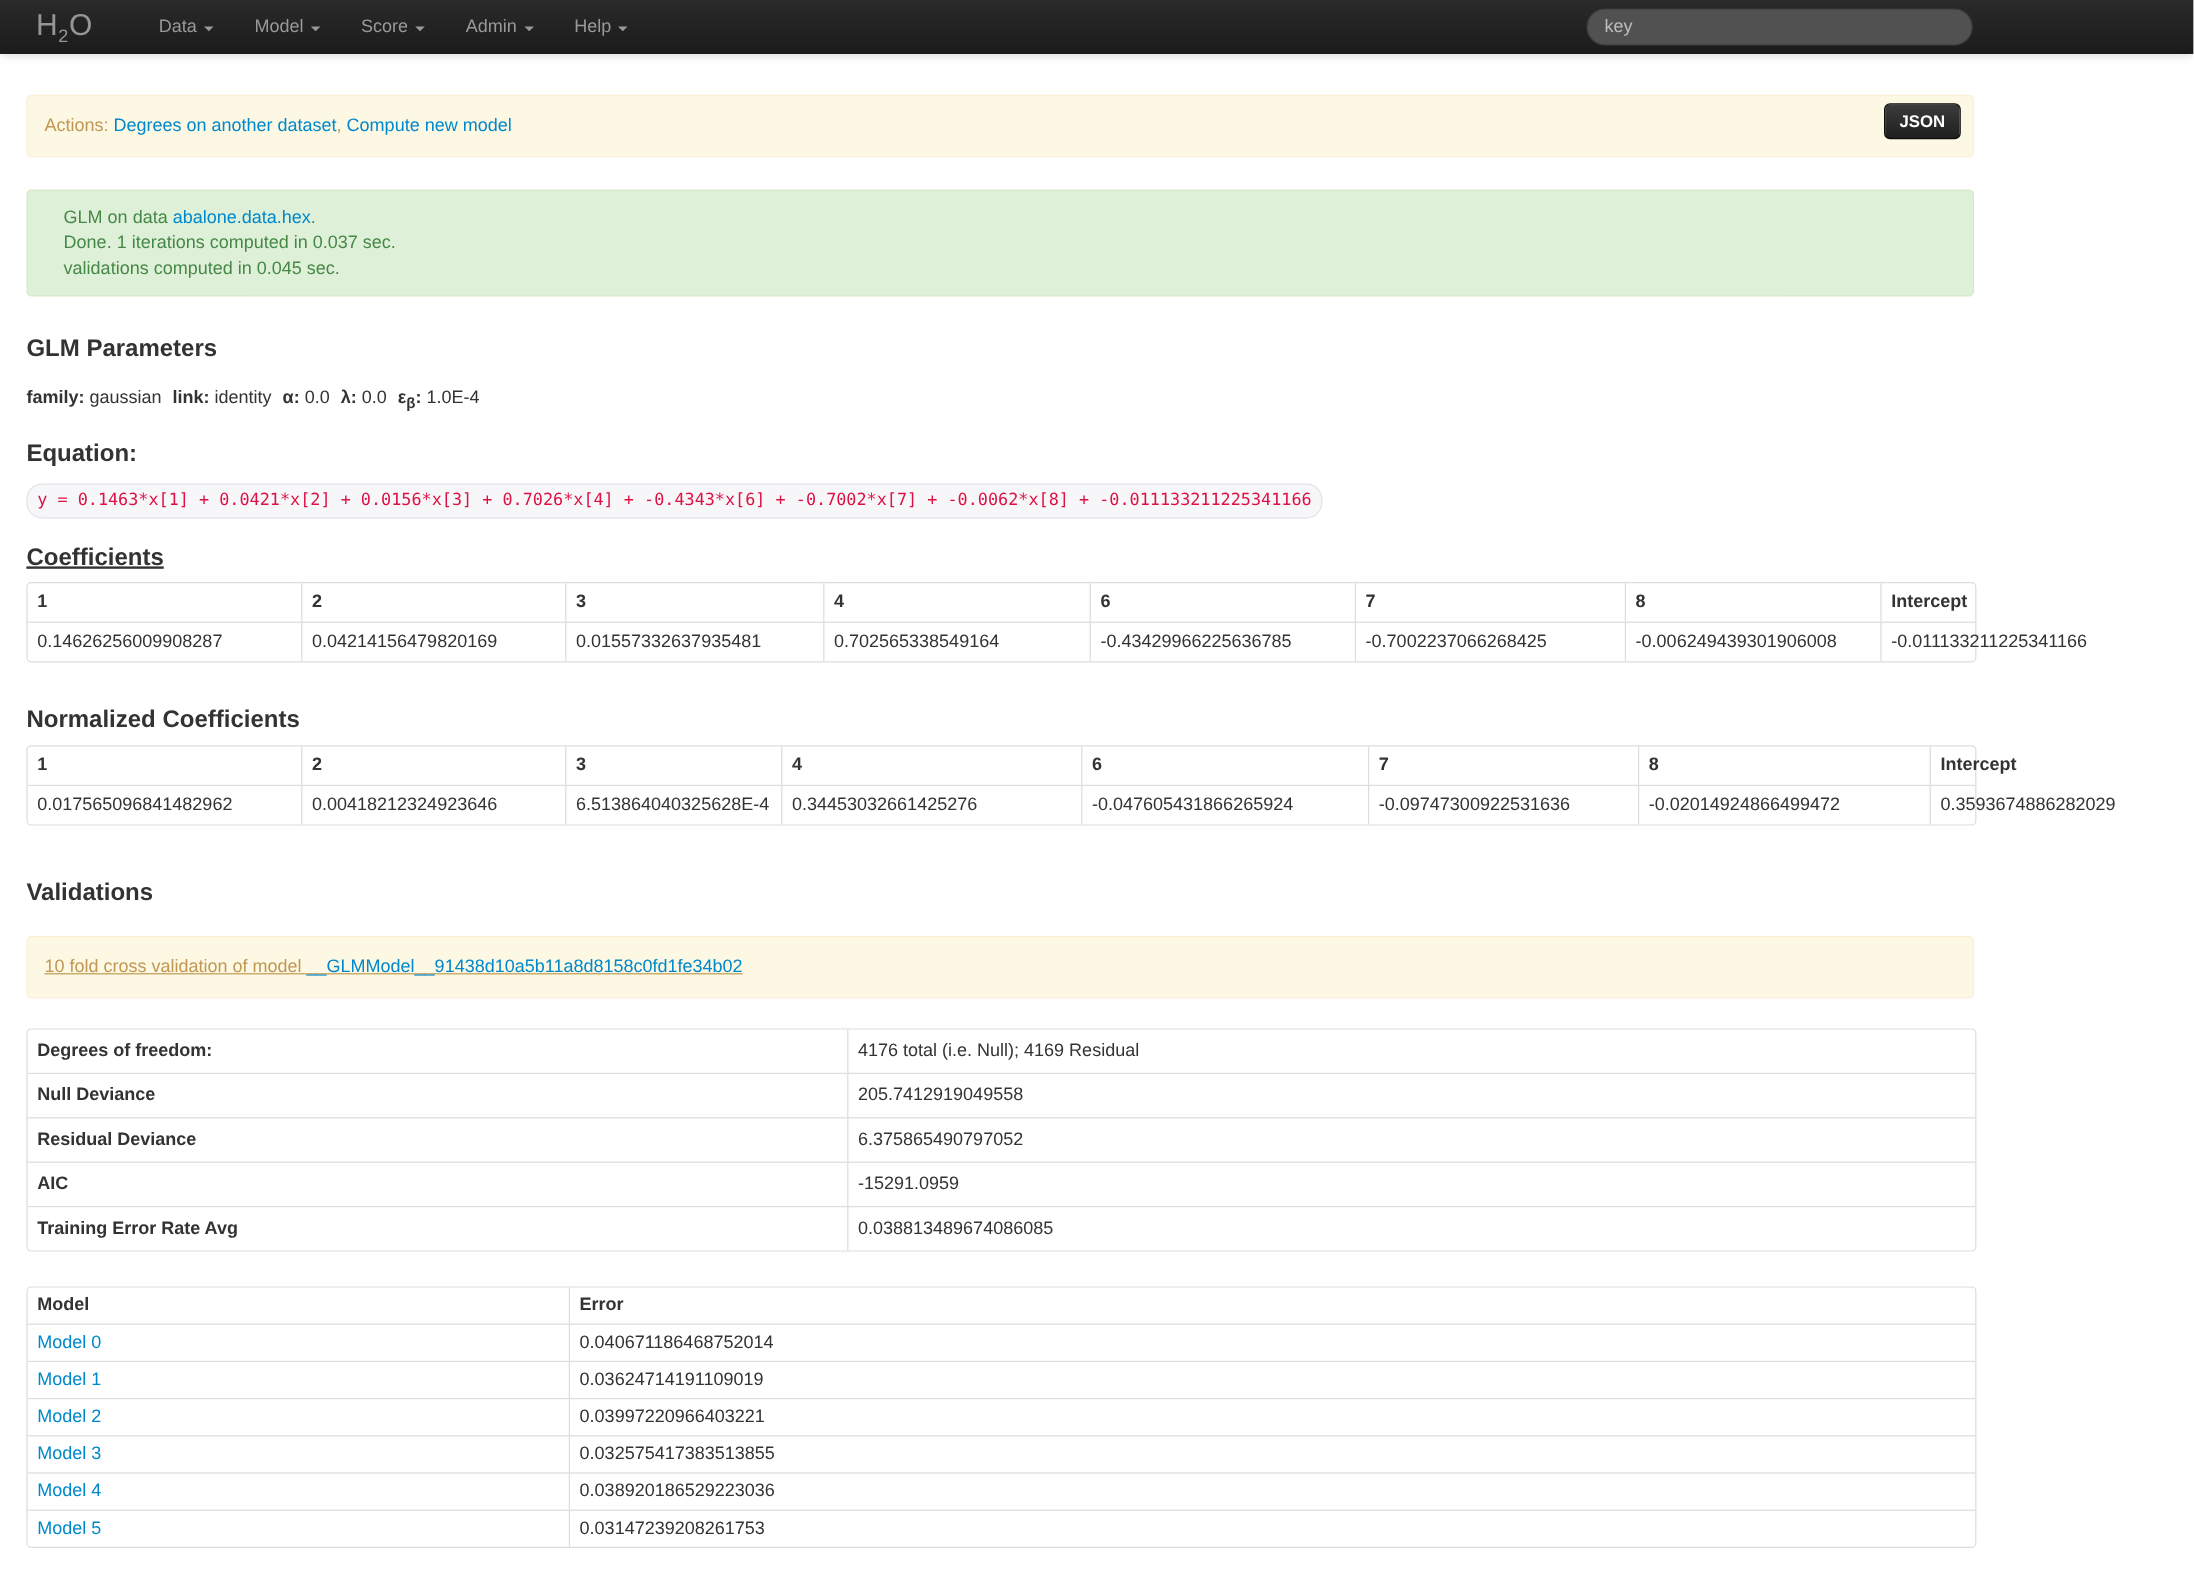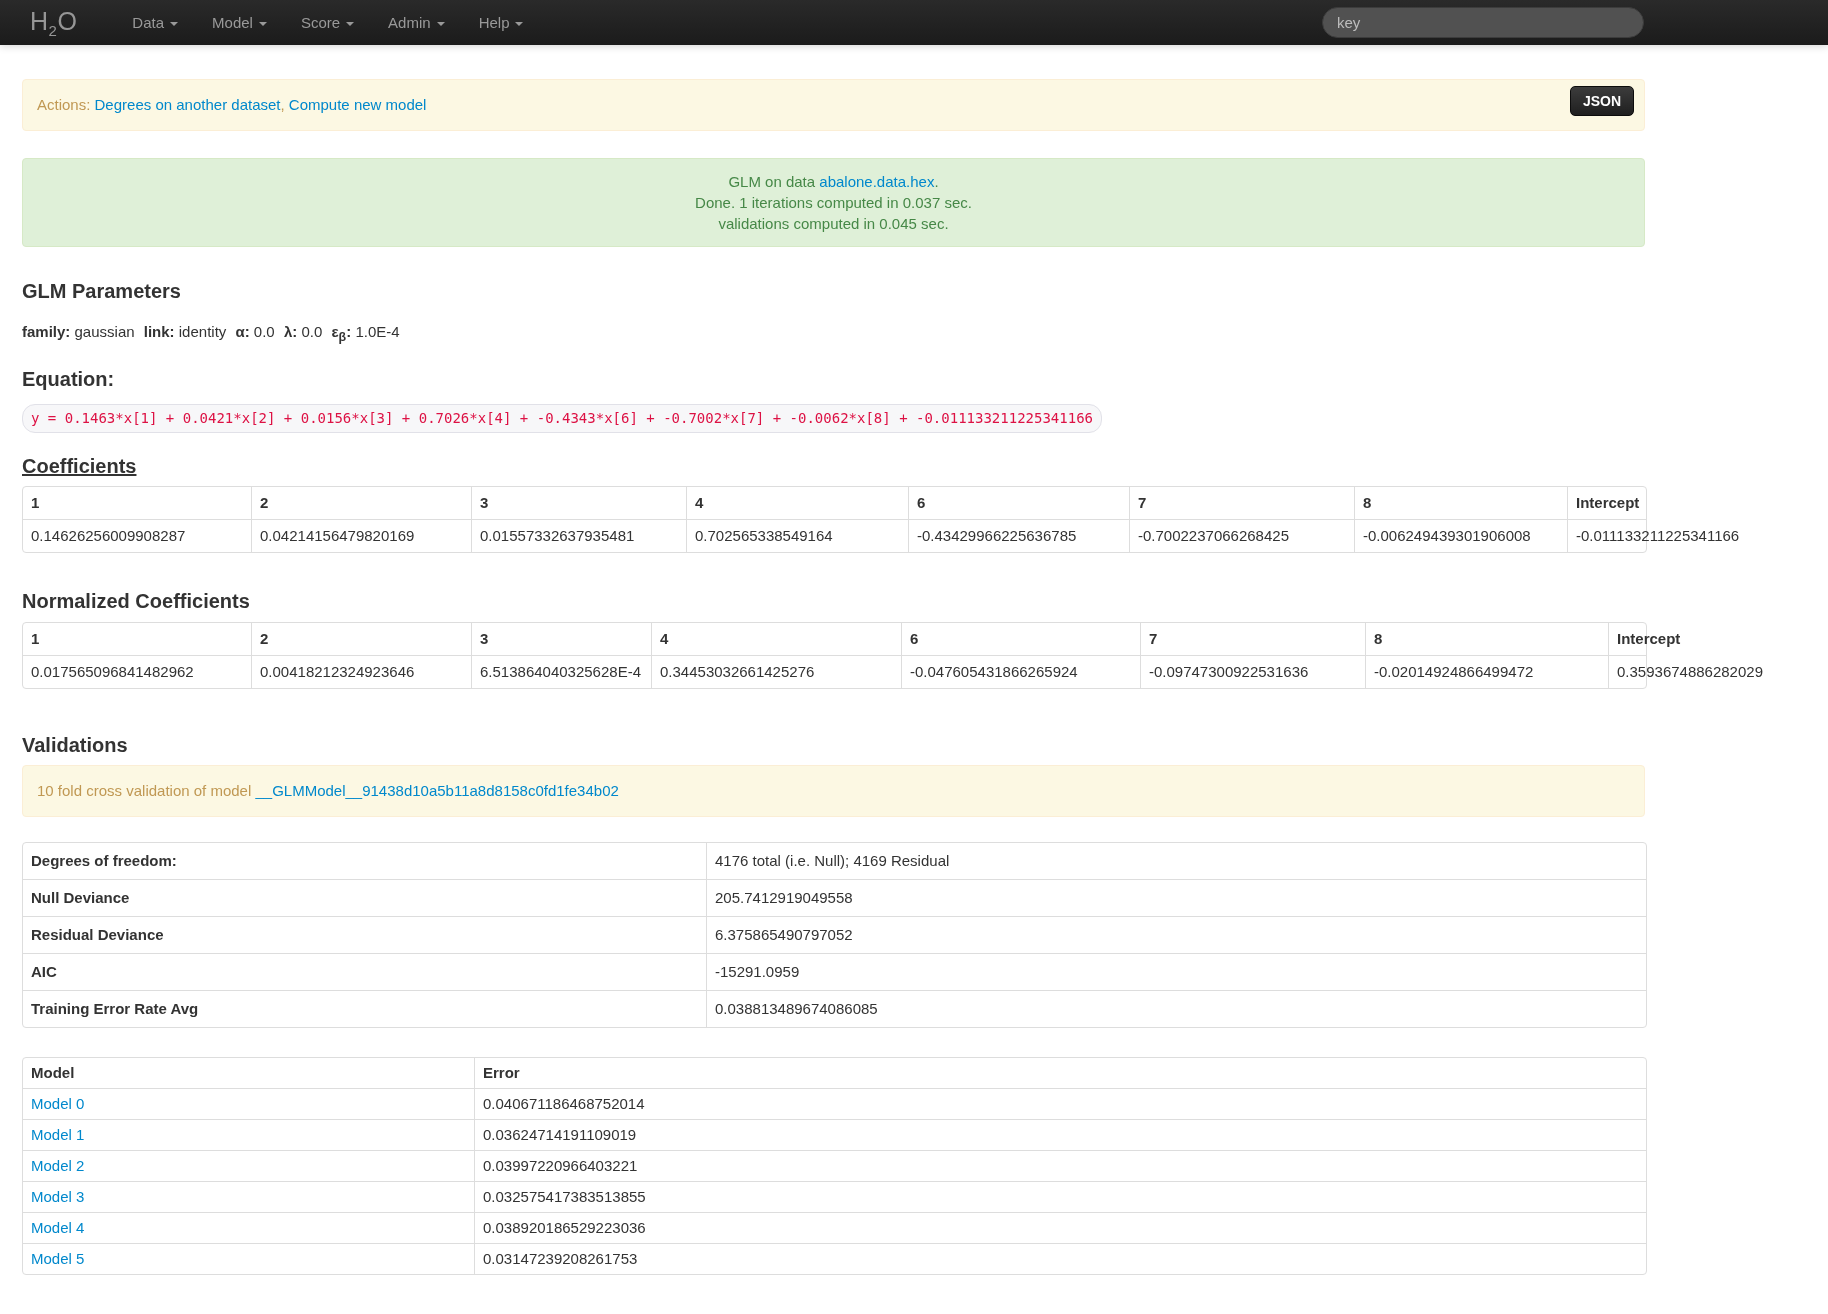--- a/index.html
+++ b/index.html
@@ -61,21 +61,21 @@
     border: 1px solid #0c0c0c; border-radius: 5px;
     color: #fff; font-weight: bold; font-size: 14px;
     padding: 6px 12px; cursor: pointer; line-height: 16px;
     font-family: "Liberation Sans", sans-serif;
     text-align: center;
   }
 
   .success-alert {
     margin-top: 27px; padding: 12px 30px;
     background: #dff0d8; border: 1px solid #d6e9c6;
-    color: #468847; line-height: 21px; text-align: center;
+    color: #468847; line-height: 21px;
   }
 
   h2.section {
     font-size: 20px; font-weight: bold; color: #333;
     margin: 0; line-height: 23px;
   }
   #glm-params-heading   { margin-top: 33px; }
   .params-line          { margin-top: 20px; line-height: 18px; }
   .params-line .pair    { margin-right: 5px; }
   .params-line b        { font-weight: bold; }
@@ -85,23 +85,23 @@
     background: #f7f7f9; border: 1px solid #e1e1e8; border-radius: 13px;
     color: #dd1144; font-family: "DejaVu Sans Mono", monospace;
     font-size: 14px; line-height: 19px; padding: 4px 8px;
     white-space: nowrap;
   }
   #coeff-heading        { margin-top: 22px; text-decoration: underline; }
   #norm-heading         { margin-top: 37px; }
   #validations-heading  { margin-top: 45px; }
 
   .validations-bar {
-    margin-top: 8px; padding: 15px 14px;
+    margin-top: 24px; padding: 15px 14px;
     background: #fcf8e3; border: 1px solid #fbeed5;
-    color: #c09853; line-height: 20px;
+    color: #c09853; line-height: 20px; text-decoration: underline;
   }
 
   
   table {
     border-collapse: separate; border-spacing: 0;
     border: 1px solid #ddd; border-radius: 4px;
     font-size: 15px; color: #333;
   }
   th, td {
     text-align: left; vertical-align: top;

